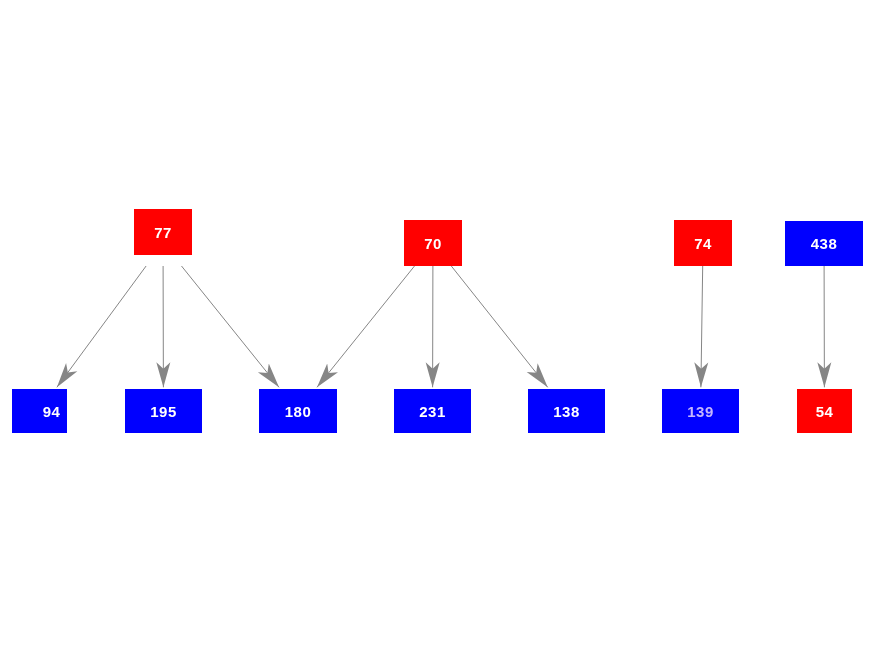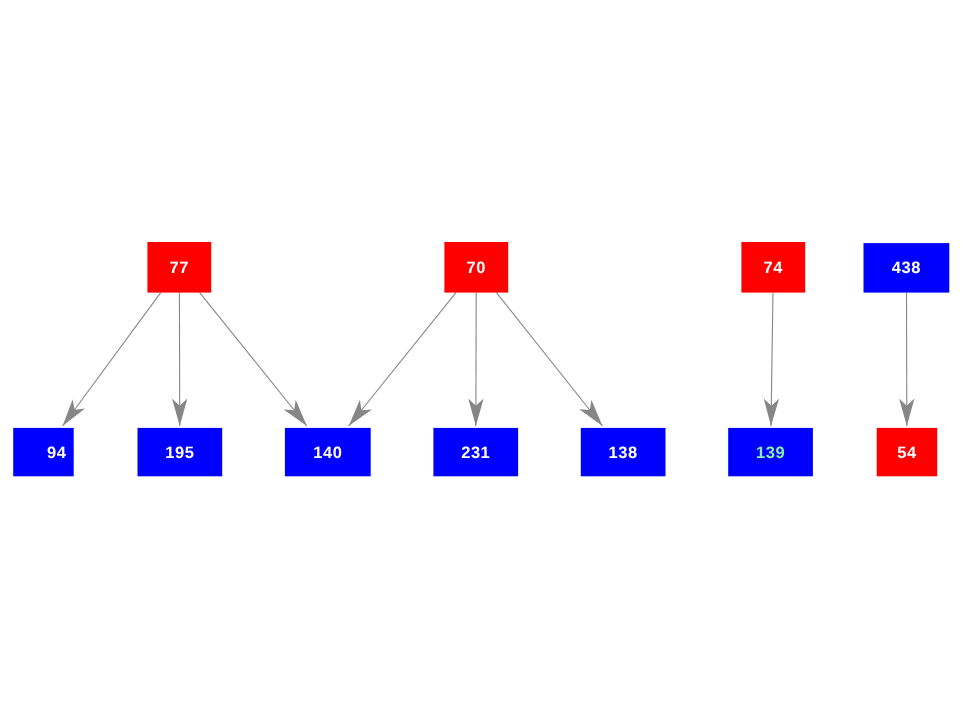--- a/index.html
+++ b/index.html
@@ -49,47 +49,47 @@
         <line x1="163.1" y1="266.0" x2="163.4" y2="387.3" stroke="#868686" stroke-width="1" marker-end="url(#arrowhead)"></line>
         <line x1="181.5" y1="266.0" x2="279.0" y2="387.3" stroke="#868686" stroke-width="1" marker-end="url(#arrowhead)"></line>
         <line x1="414.5" y1="266.0" x2="317.0" y2="387.3" stroke="#868686" stroke-width="1" marker-end="url(#arrowhead)"></line>
         <line x1="432.9" y1="266.0" x2="432.6" y2="387.3" stroke="#868686" stroke-width="1" marker-end="url(#arrowhead)"></line>
         <line x1="451.3" y1="266.0" x2="547.7" y2="387.3" stroke="#868686" stroke-width="1" marker-end="url(#arrowhead)"></line>
         <line x1="702.7" y1="266.0" x2="700.9" y2="387.3" stroke="#868686" stroke-width="1" marker-end="url(#arrowhead)"></line>
         <line x1="824.1" y1="266.0" x2="824.4" y2="387.3" stroke="#868686" stroke-width="1" marker-end="url(#arrowhead)"></line>
       </g>
   </svg>
   <div id="nodes-layer">
-      <div class="node" style="left: 134px; top: 220px; width: 58px; height: 46px; background: rgb(255, 0, 0); color: rgb(255, 255, 255);">
+      <div class="node" style="left: 134px; top: 209px; width: 58px; height: 46px; background: rgb(255, 0, 0); color: rgb(255, 255, 255);">
         <span>77</span>
       </div>
       <div class="node" style="left: 404px; top: 220px; width: 58px; height: 46px; background: rgb(255, 0, 0); color: rgb(255, 255, 255);">
         <span>70</span>
       </div>
       <div class="node" style="left: 674px; top: 220px; width: 58px; height: 46px; background: rgb(255, 0, 0); color: rgb(255, 255, 255);">
         <span>74</span>
       </div>
       <div class="node" style="left: 785px; top: 221px; width: 78px; height: 45px; background: rgb(0, 0, 255); color: rgb(255, 255, 255);">
         <span>438</span>
       </div>
       <div class="node" style="left: 12px; top: 389px; width: 55px; height: 44px; background: rgb(0, 0, 255); color: rgb(255, 255, 255); padding-left: 24px;">
         <span>94</span>
       </div>
       <div class="node" style="left: 125px; top: 389px; width: 77px; height: 44px; background: rgb(0, 0, 255); color: rgb(255, 255, 255);">
         <span>195</span>
       </div>
       <div class="node" style="left: 259px; top: 389px; width: 78px; height: 44px; background: rgb(0, 0, 255); color: rgb(255, 255, 255);">
-        <span>140</span>
+        <span>180</span>
       </div>
       <div class="node" style="left: 394px; top: 389px; width: 77px; height: 44px; background: rgb(0, 0, 255); color: rgb(255, 255, 255);">
         <span>231</span>
       </div>
       <div class="node" style="left: 528px; top: 389px; width: 77px; height: 44px; background: rgb(0, 0, 255); color: rgb(255, 255, 255);">
         <span>138</span>
       </div>
-      <div class="node" style="left: 662px; top: 389px; width: 77px; height: 44px; background: rgb(0, 0, 255); color: #86efac;">
+      <div class="node" style="left: 662px; top: 389px; width: 77px; height: 44px; background: rgb(0, 0, 255); color: #c4b5fd;">
         <span>139</span>
       </div>
       <div class="node" style="left: 797px; top: 389px; width: 55px; height: 44px; background: rgb(255, 0, 0); color: rgb(255, 255, 255);">
         <span>54</span>
       </div>
     </div>
 </div>
 
 </body></html>

